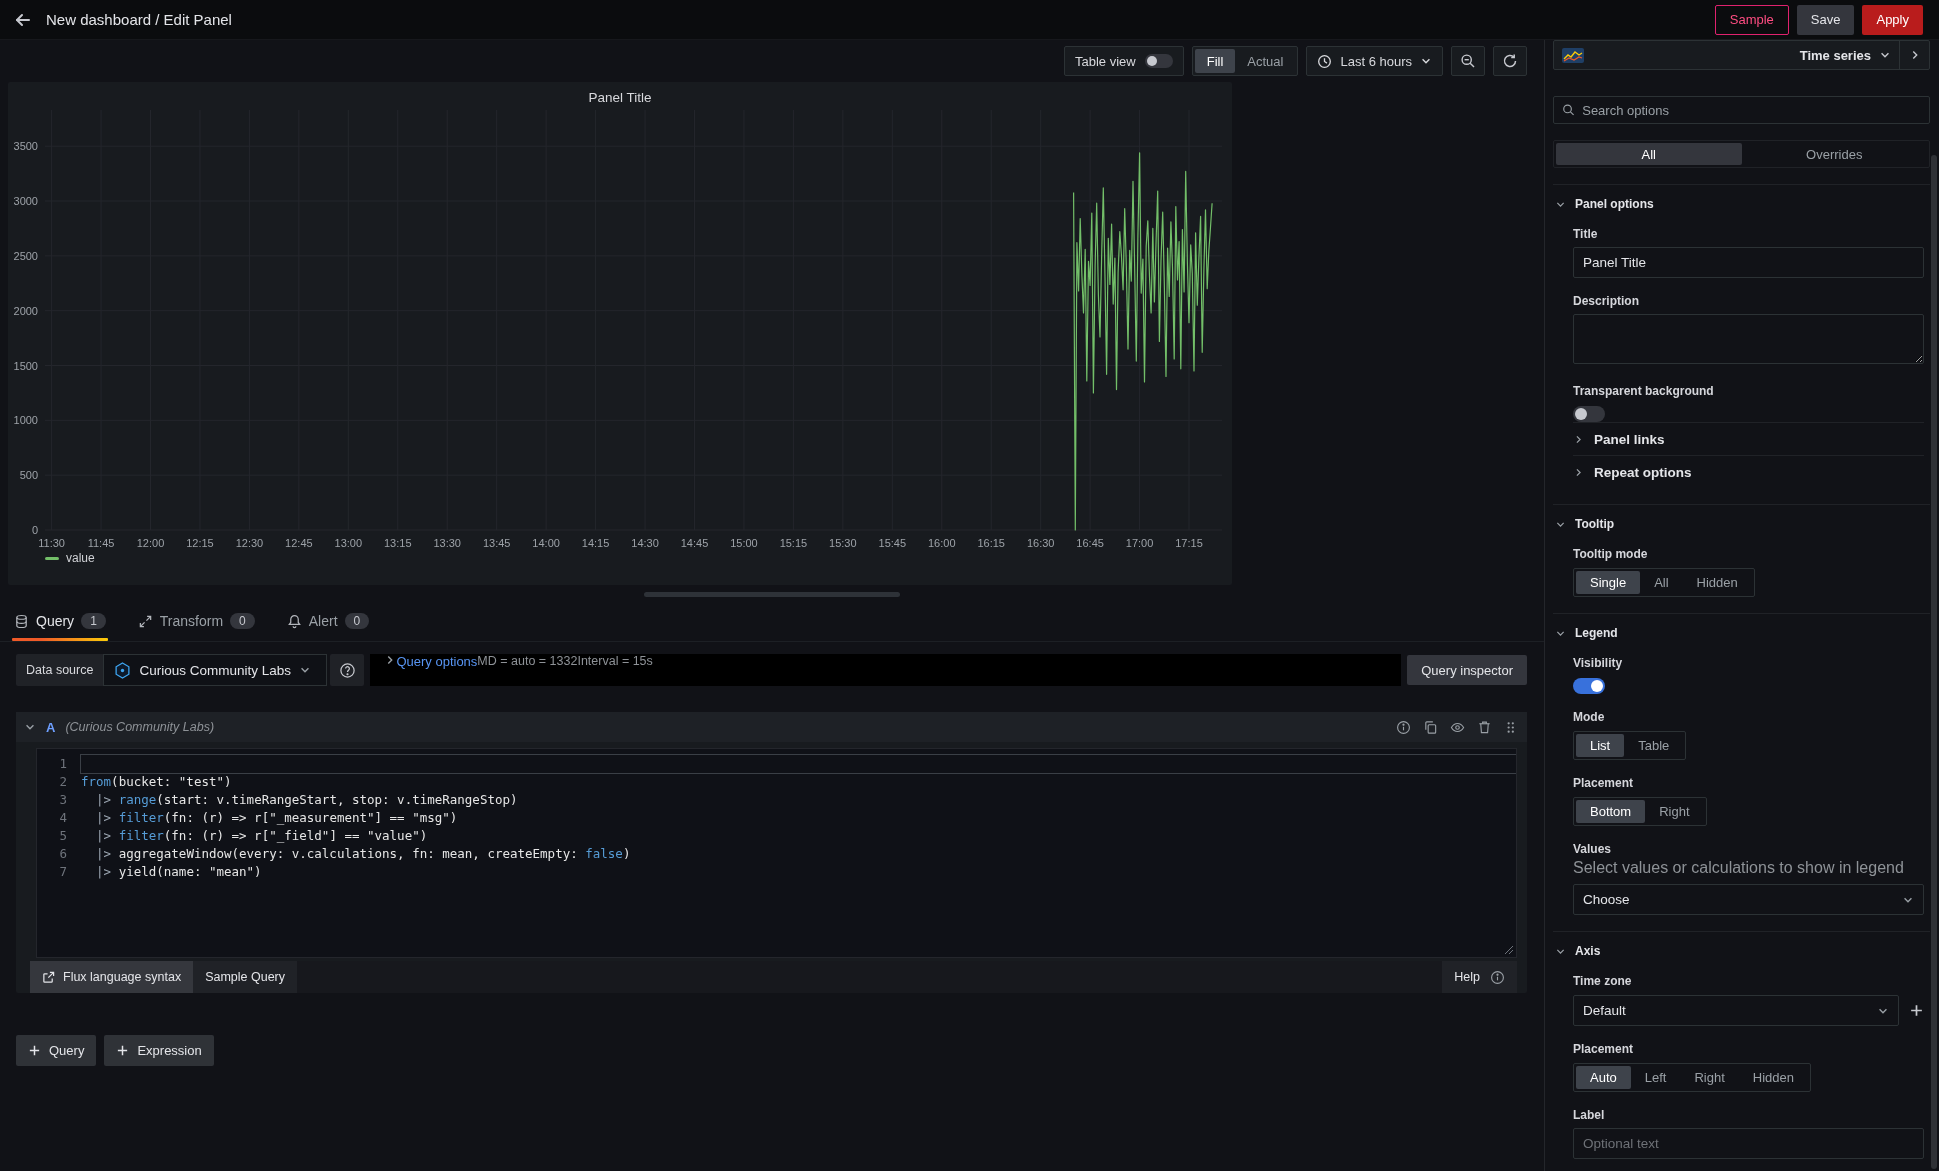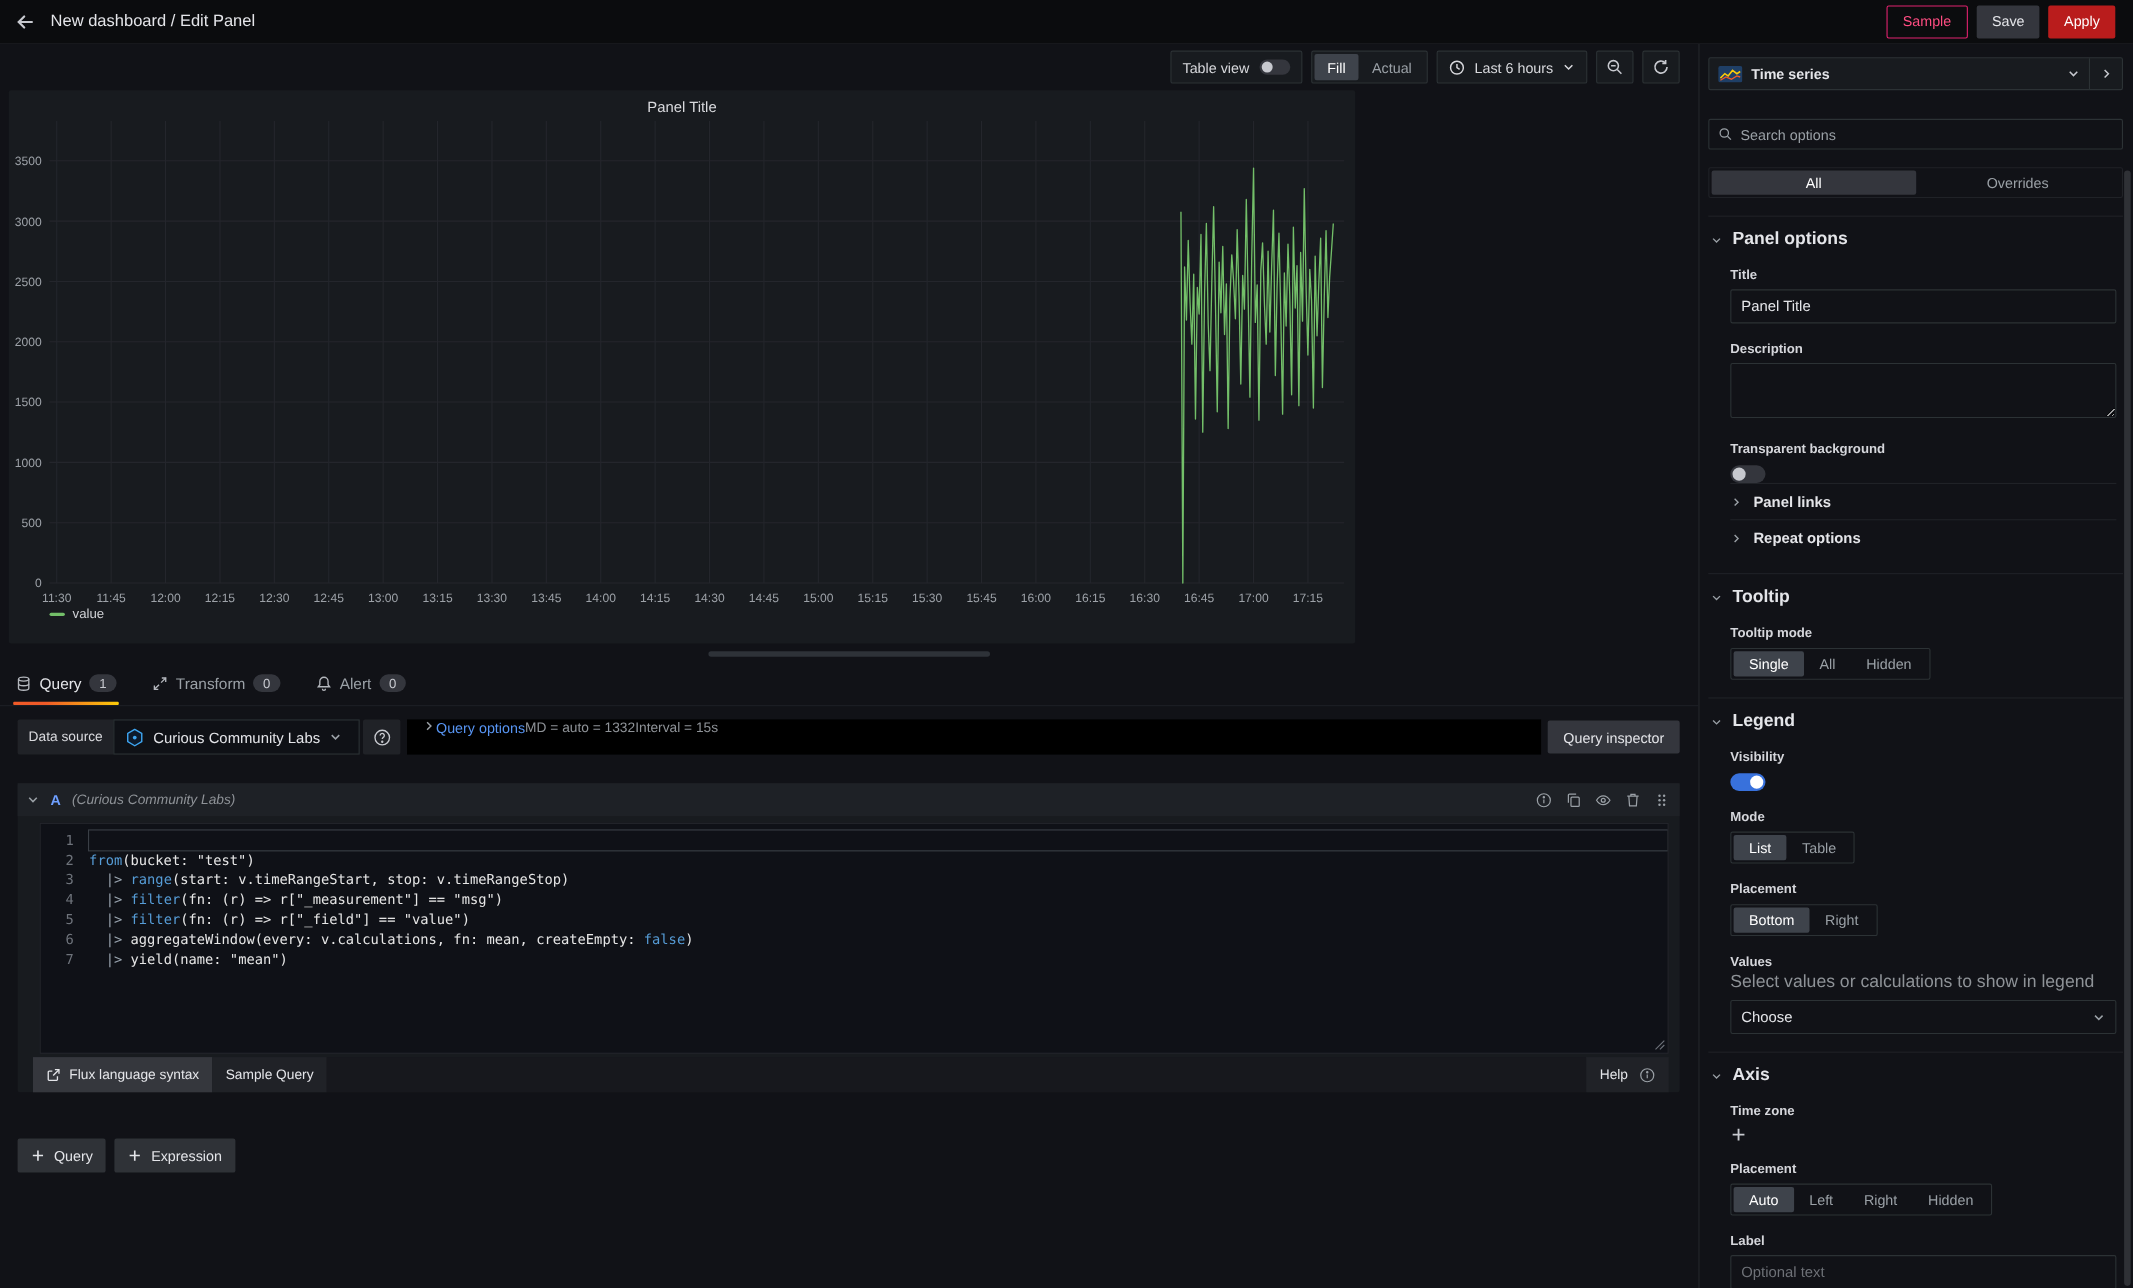--- a/index.html
+++ b/index.html
@@ -90,34 +90,34 @@
   .foot-btn { display:flex; align-items:center; gap:8px; padding:0 12px; font-size:12.5px; font-weight:500; cursor:pointer; }
   .foot-flux { background:#35373d; color:#e4e5e9; }
   .foot-sample { background:#202227; color:#e4e5e9; }
   .foot-fill { flex:1; background:#17181d; }
   .foot-help { background:#202227; color:#e4e5e9; gap:10px; }
 
   .bottom-actions { display:flex; gap:8px; margin:42px 0 0 16px; }
   .add-btn { background:#2f3237; height:31px; display:flex; align-items:center; gap:8px; padding:0 12px; border-radius:2px; font-size:13px; font-weight:500; color:#e4e5e9; cursor:pointer; }
 
   
-  .viz-row { margin-top:12px; display:flex; height:30px; border:1px solid #2c3235; border-radius:2px; background:#181b1f; }
+  .viz-row { display:flex; height:30px; border:1px solid #2c3235; border-radius:2px; background:#181b1f;text-align:right; }
   .viz-main { flex:1; display:flex; align-items:center; gap:8px; padding:0 8px; cursor:pointer; }
   .viz-name { font-size:13px; font-weight:600; color:#e4e5e9; flex:1; }
   .viz-expand { width:30px; display:flex; align-items:center; justify-content:center; border-left:1px solid #2c3235; color:#c7c9cf; cursor:pointer; }
   .search-box { margin-top:26px; height:28px; border:1px solid #2c3235; border-radius:2px; background:#111217; display:flex; align-items:center; padding:0 8px; gap:7px; color:#9aa0a6; }
   .search-box input { background:transparent; border:none; outline:none; color:#d8d9dd; font-size:13px; width:100%; font-family:inherit; }
   .search-box input::placeholder { color:#9aa0a6; }
   .filter-tabs { margin-top:16px; height:28px; display:flex; border:1px solid #202227; border-radius:2px; padding:2px; background:#111217; }
   .filter-tabs .seg-opt { flex:1; display:flex; align-items:center; justify-content:center; font-size:13px; color:#9aa0a6; border-radius:2px; cursor:pointer; }
   .filter-tabs .seg-opt.sel { background:#34363d; color:#fff; font-weight:500; }
 
   .sect-divider { border-top:1px solid #202227; margin-top:16px; }
   .sect-head { display:flex; align-items:center; gap:9px; margin:12px 0 0 2px; cursor:pointer; color:#9aa0a6; }
-  .sect-title { font-size:16px; font-weight:600; color:#e4e5e9; }
+  .sect-title { font-size:12px; font-weight:600; color:#e4e5e9; }
   .field { margin-left:20px; width:351px; }
   .field-label { font-size:12px; font-weight:600; color:#d5d6db; margin-top:16px; }
   .field-desc { font-size:16px; color:#8e9297; margin-top:3px; }
   .text-input { margin-top:6px; width:100%; height:31px; background:#111217; border:1px solid #2c3235; border-radius:2px;
     color:#e4e5e9; font-size:13.5px; padding:0 9px; font-family:inherit; outline:none; }
   .text-input::placeholder { color:#6e7177; }
   .textarea { height:50px; resize:vertical; padding-top:6px; }
   .mt8 { margin-top:8px; }
   .collapse-row { margin-left:20px; width:351px; border-top:1px solid #202227; height:33px; display:flex; align-items:center; gap:10px; cursor:pointer; color:#9aa0a6; }
   .collapse-row:first-of-type { margin-top:20px; }
@@ -548,20 +548,26 @@
     <div class="sect-head">
       <svg width="11" height="11" viewBox="0 0 14 14" fill="none" stroke="currentColor" stroke-width="1.6">
           <path d="M3 5l4 4 4-4"></path>
         </svg>
       <span class="sect-title">Axis</span>
     </div>
     <div class="field">
       <div class="field-label">Time zone</div>
     </div>
     <div class="tz-row">
+      <div class="select-box">
+        <span class="sel-text">Default</span>
+        <svg width="12" height="12" viewBox="0 0 14 14" fill="none" stroke="#9aa0a6" stroke-width="1.6">
+            <path d="M3 5l4 4 4-4"></path>
+          </svg>
+      </div>
       <svg class="plus-btn" width="15" height="15" viewBox="0 0 14 14" fill="none" stroke="currentColor" stroke-width="1.6">
           <path d="M7 2v10M2 7h10"></path>
         </svg>
     </div>
     <div class="field">
       <div class="field-label">Placement</div>
       <div class="opt-seg">
           <div class="seg-opt sel">Auto</div>
           <div class="seg-opt">Left</div>
           <div class="seg-opt">Right</div>

